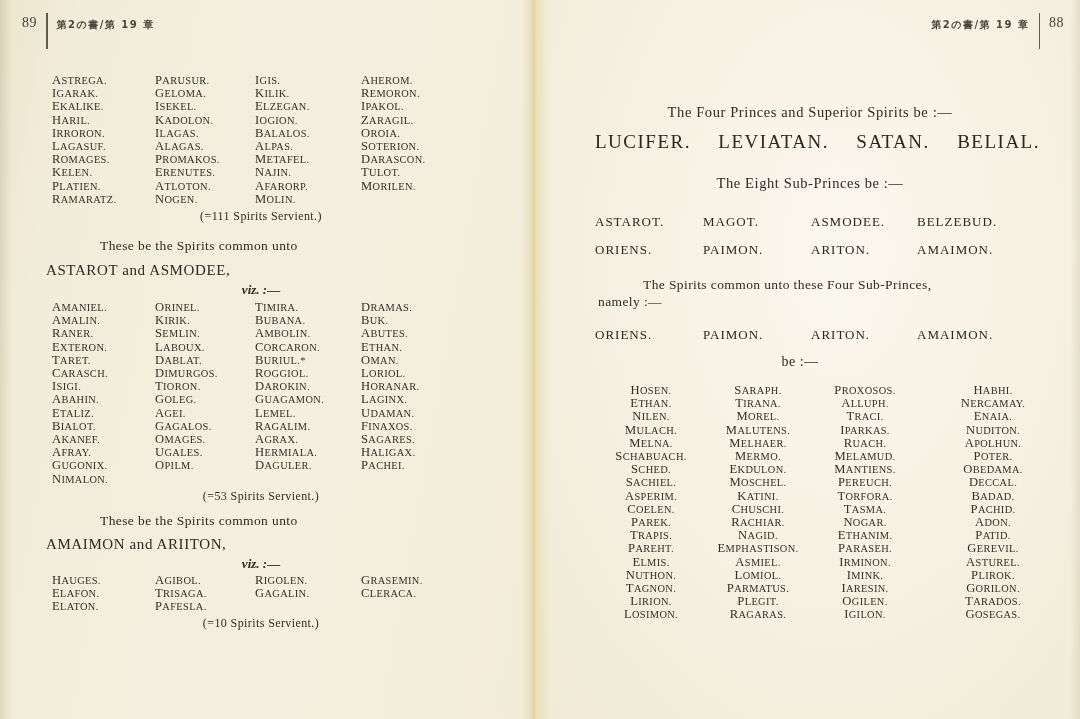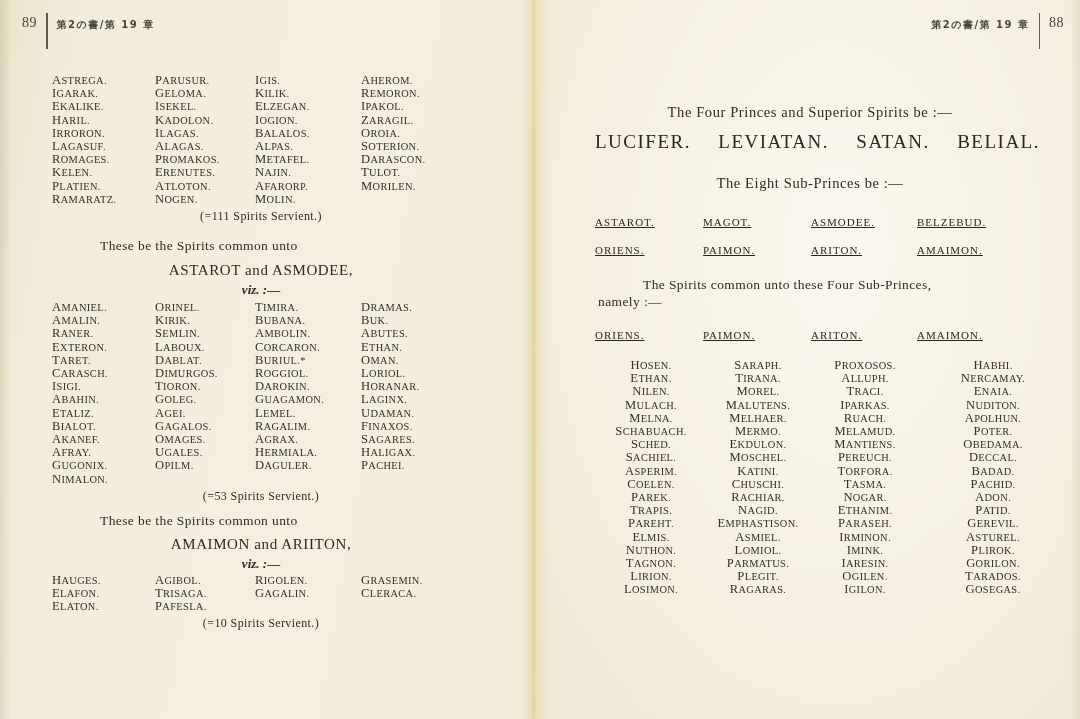--- a/index.html
+++ b/index.html
@@ -42,21 +42,21 @@
   
   .name-grid { display:grid; grid-template-columns:103px 100px 106px 150px; margin-left:52px; }
   .name-grid .cell {
     font-size:10.4px; line-height:13.2px; letter-spacing:0.35px; color:#332f28; white-space:nowrap;
   }
   .name-grid .cell::first-letter { font-size:12.6px; }
 
   .caption { text-align:center; width:430px; margin-left:46px; font-size:12px; color:#2f2b24;
     letter-spacing:0.4px; }
   .intro-line { font-size:13.5px; color:#2f2b24; letter-spacing:0.4px; margin-left:100px; }
-  .pair-title { text-align:center; width:430px; margin-left:46px; font-size:15px; letter-spacing:0.6px;
+  .pair-title { text-align:left; width:430px; margin-left:46px; font-size:15px; letter-spacing:0.6px;
     color:#2e2a23;font-family:Liberation Serif, serif; }
   .viz { text-align:center; width:430px; margin-left:46px; font-size:13px; font-style:italic; font-weight:bold;
     color:#2f2b24; }
 
   
   .lp-list1 { margin-top:30px; }
   .lp-cap1  { margin-top:3px; }
   .lp-intro2{ margin-top:14px; }
   .lp-title2{ margin-top:8px; }
   .lp-viz2  { margin-top:3px; }
@@ -67,21 +67,21 @@
   .lp-viz3  { margin-top:3px; }
   .lp-list3 { margin-top:2px; }
   .lp-cap3  { margin-top:3px; }
 
   
   .rp-heading { text-align:center; font-size:14.5px; letter-spacing:0.6px; color:#2e2a23; margin-top:60px; }
   .princes-row { display:flex; justify-content:space-between; margin:10px 40px 0 55px; }
   .princes-row .prince { font-size:19px; letter-spacing:1.5px; color:#2b2720; }
   .rp-subheading { text-align:center; font-size:14.5px; letter-spacing:0.6px; color:#2e2a23; margin-top:22px; }
   .subprince-grid { display:grid; grid-template-columns:108px 108px 106px 160px; margin-left:55px; margin-top:16px; }
-  .subprince-grid .cell { font-size:11px; line-height:28px; letter-spacing:1px; color:#2b2720; white-space:nowrap;text-decoration:underline; }
+  .subprince-grid .cell { font-size:13px; line-height:28px; letter-spacing:1px; color:#2b2720; white-space:nowrap; }
   .rp-common { margin:13px 30px 0 58px; font-size:13.5px; letter-spacing:0.4px; color:#2f2b24; line-height:16.5px; }
   .rp-common .line1 { text-indent:45px; }
   .subprince-grid.row2 { margin-top:15px; }
   .subprince-grid.row2 .cell { line-height:20px; }
   .be-label { text-align:center; width:440px; margin-left:40px; margin-top:9px; font-size:14px;
     letter-spacing:0.5px; color:#2e2a23; }
   .rp-list { margin-top:14px; margin-left:58px; grid-template-columns:106px 108px 106px 150px;text-align:center; }
 </style>
 </head>
 <body>
@@ -254,20 +254,21 @@
       <div class="line1">The Spirits common unto these Four Sub-Princes,</div>
       <div class="line2">namely :—</div>
     </div>
 
     <div class="subprince-grid row2">
         <div class="cell">ORIENS.</div>
         <div class="cell">PAIMON.</div>
         <div class="cell">ARITON.</div>
         <div class="cell">AMAIMON.</div>
       </div>
+    <div class="be-label">be :—</div>
     <div class="name-grid rp-list">
         <div class="cell">HOSEN.</div>
         <div class="cell">SARAPH.</div>
         <div class="cell">PROXOSOS.</div>
         <div class="cell">HABHI.</div>
         <div class="cell">ETHAN.</div>
         <div class="cell">TIRANA.</div>
         <div class="cell">ALLUPH.</div>
         <div class="cell">NERCAMAY.</div>
         <div class="cell">NILEN.</div>

